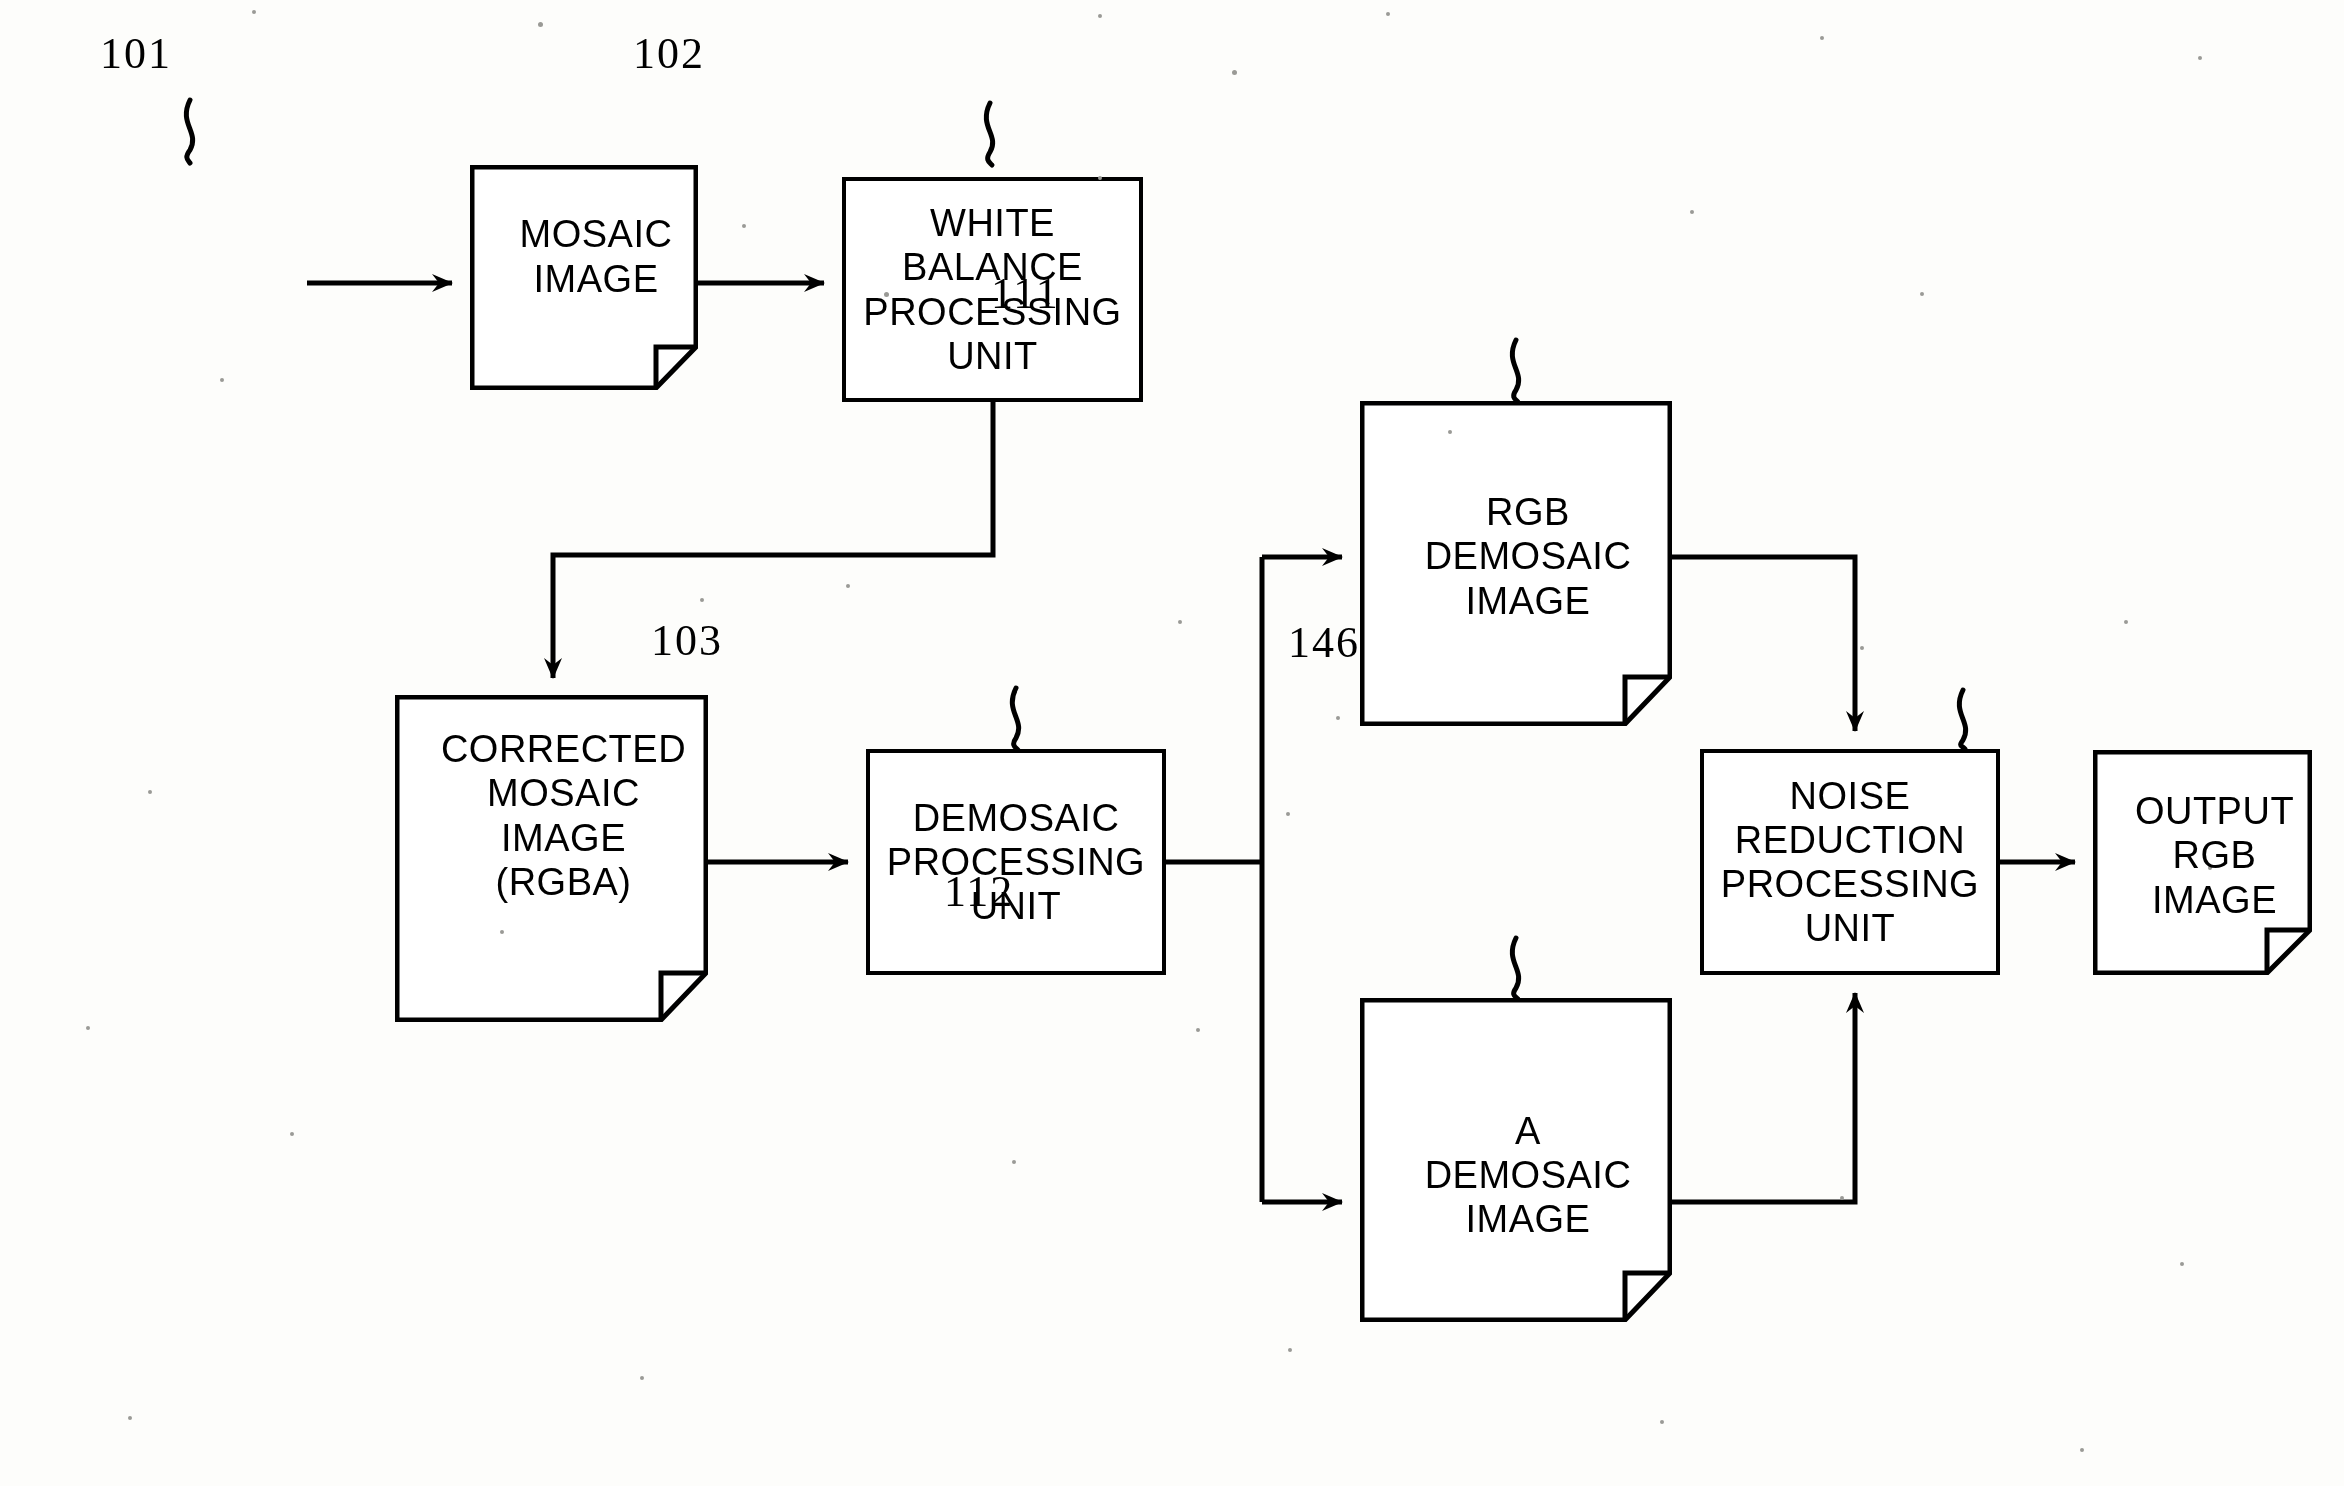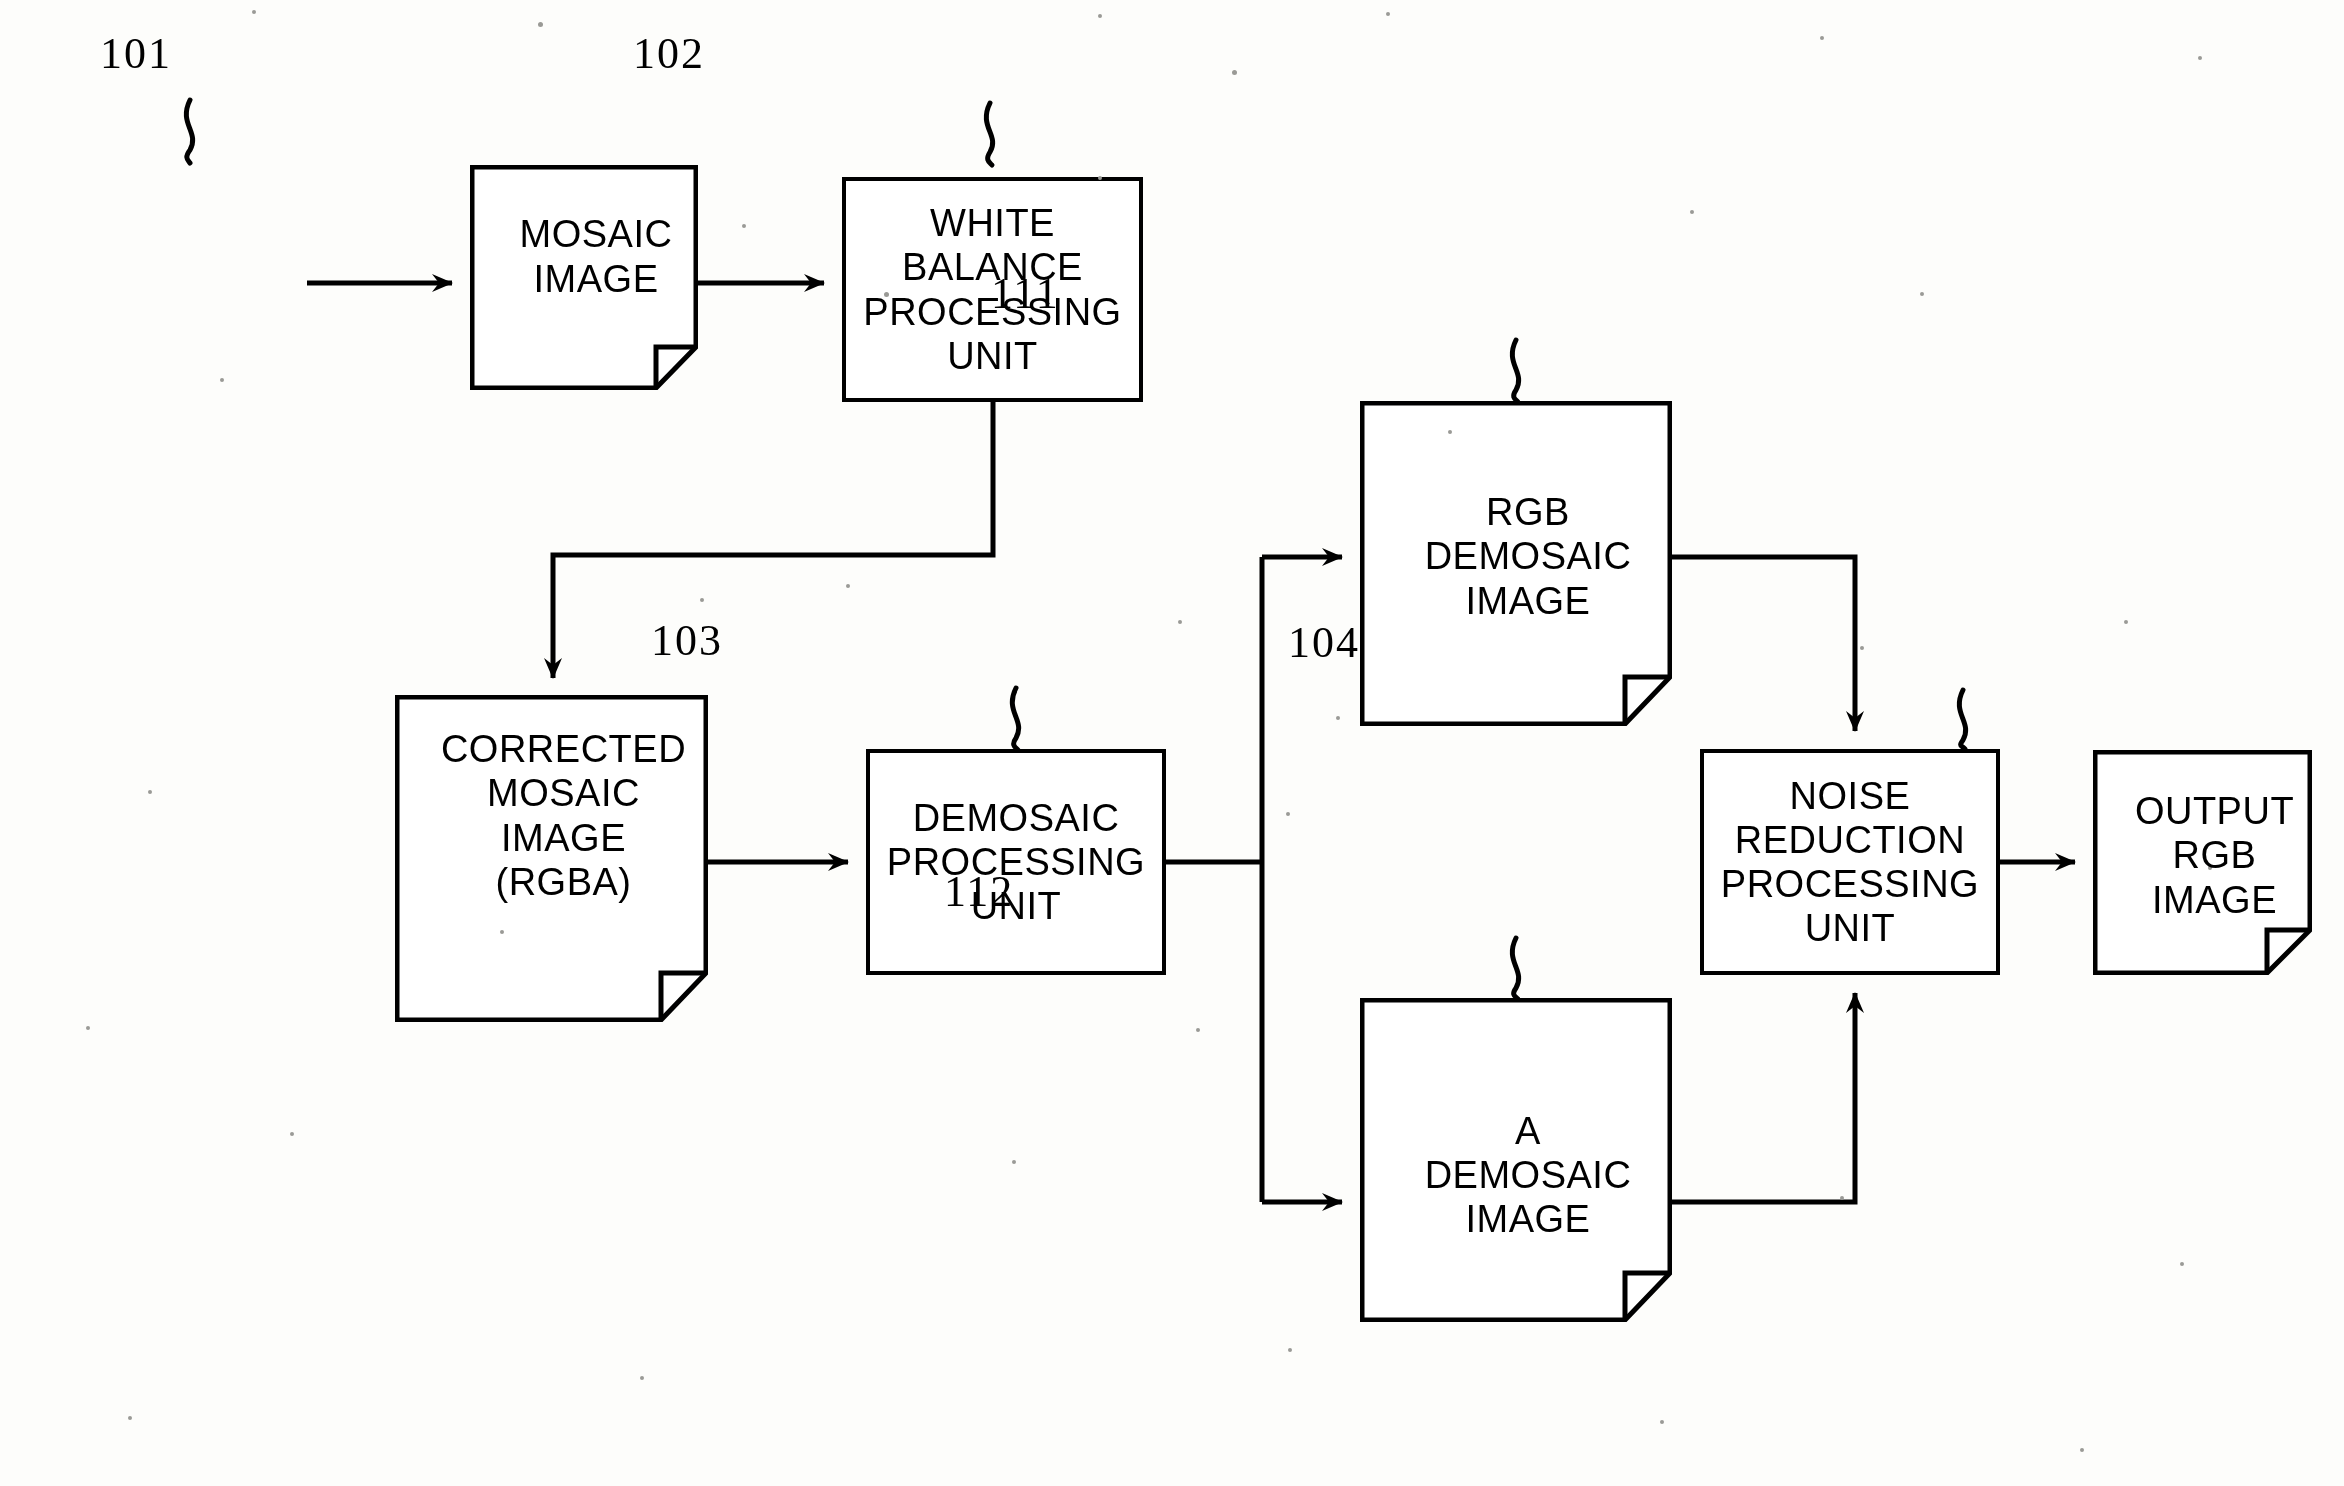--- a/index.html
+++ b/index.html
@@ -192,21 +192,21 @@
       <path d="M217,180 L174,180 L174,223" fill="none" stroke="#000" stroke-width="5"></path>
     </svg>
     <span class="txt" style="margin-top:-14px;">OUTPUT
 RGB
 IMAGE</span>
   </div>
 
   <div class="reflabel" style="left:100px; top:28px;">101</div>
   <div class="reflabel" style="left:633px; top:28px;text-align:right;">102</div>
   <div class="reflabel" style="left:651px; top:615px;">103</div>
-  <div class="reflabel" style="left:1288px; top:617px;">104</div>
+  <div class="reflabel" style="left:1288px; top:617px;">146</div>
   <div class="reflabel" style="left:991px; top:268px;">111</div>
   <div class="reflabel" style="left:944px; top:866px;">112</div>
 
   <div class="speck" style="left:252px;top:10px;width:4px;height:4px;"></div>
   <div class="speck" style="left:538px;top:22px;width:5px;height:5px;"></div>
   <div class="speck" style="left:1098px;top:14px;width:4px;height:4px;"></div>
   <div class="speck" style="left:1386px;top:12px;width:4px;height:4px;"></div>
   <div class="speck" style="left:1820px;top:36px;width:4px;height:4px;"></div>
   <div class="speck" style="left:2198px;top:56px;width:4px;height:4px;"></div>
   <div class="speck" style="left:1232px;top:70px;width:5px;height:5px;"></div>

